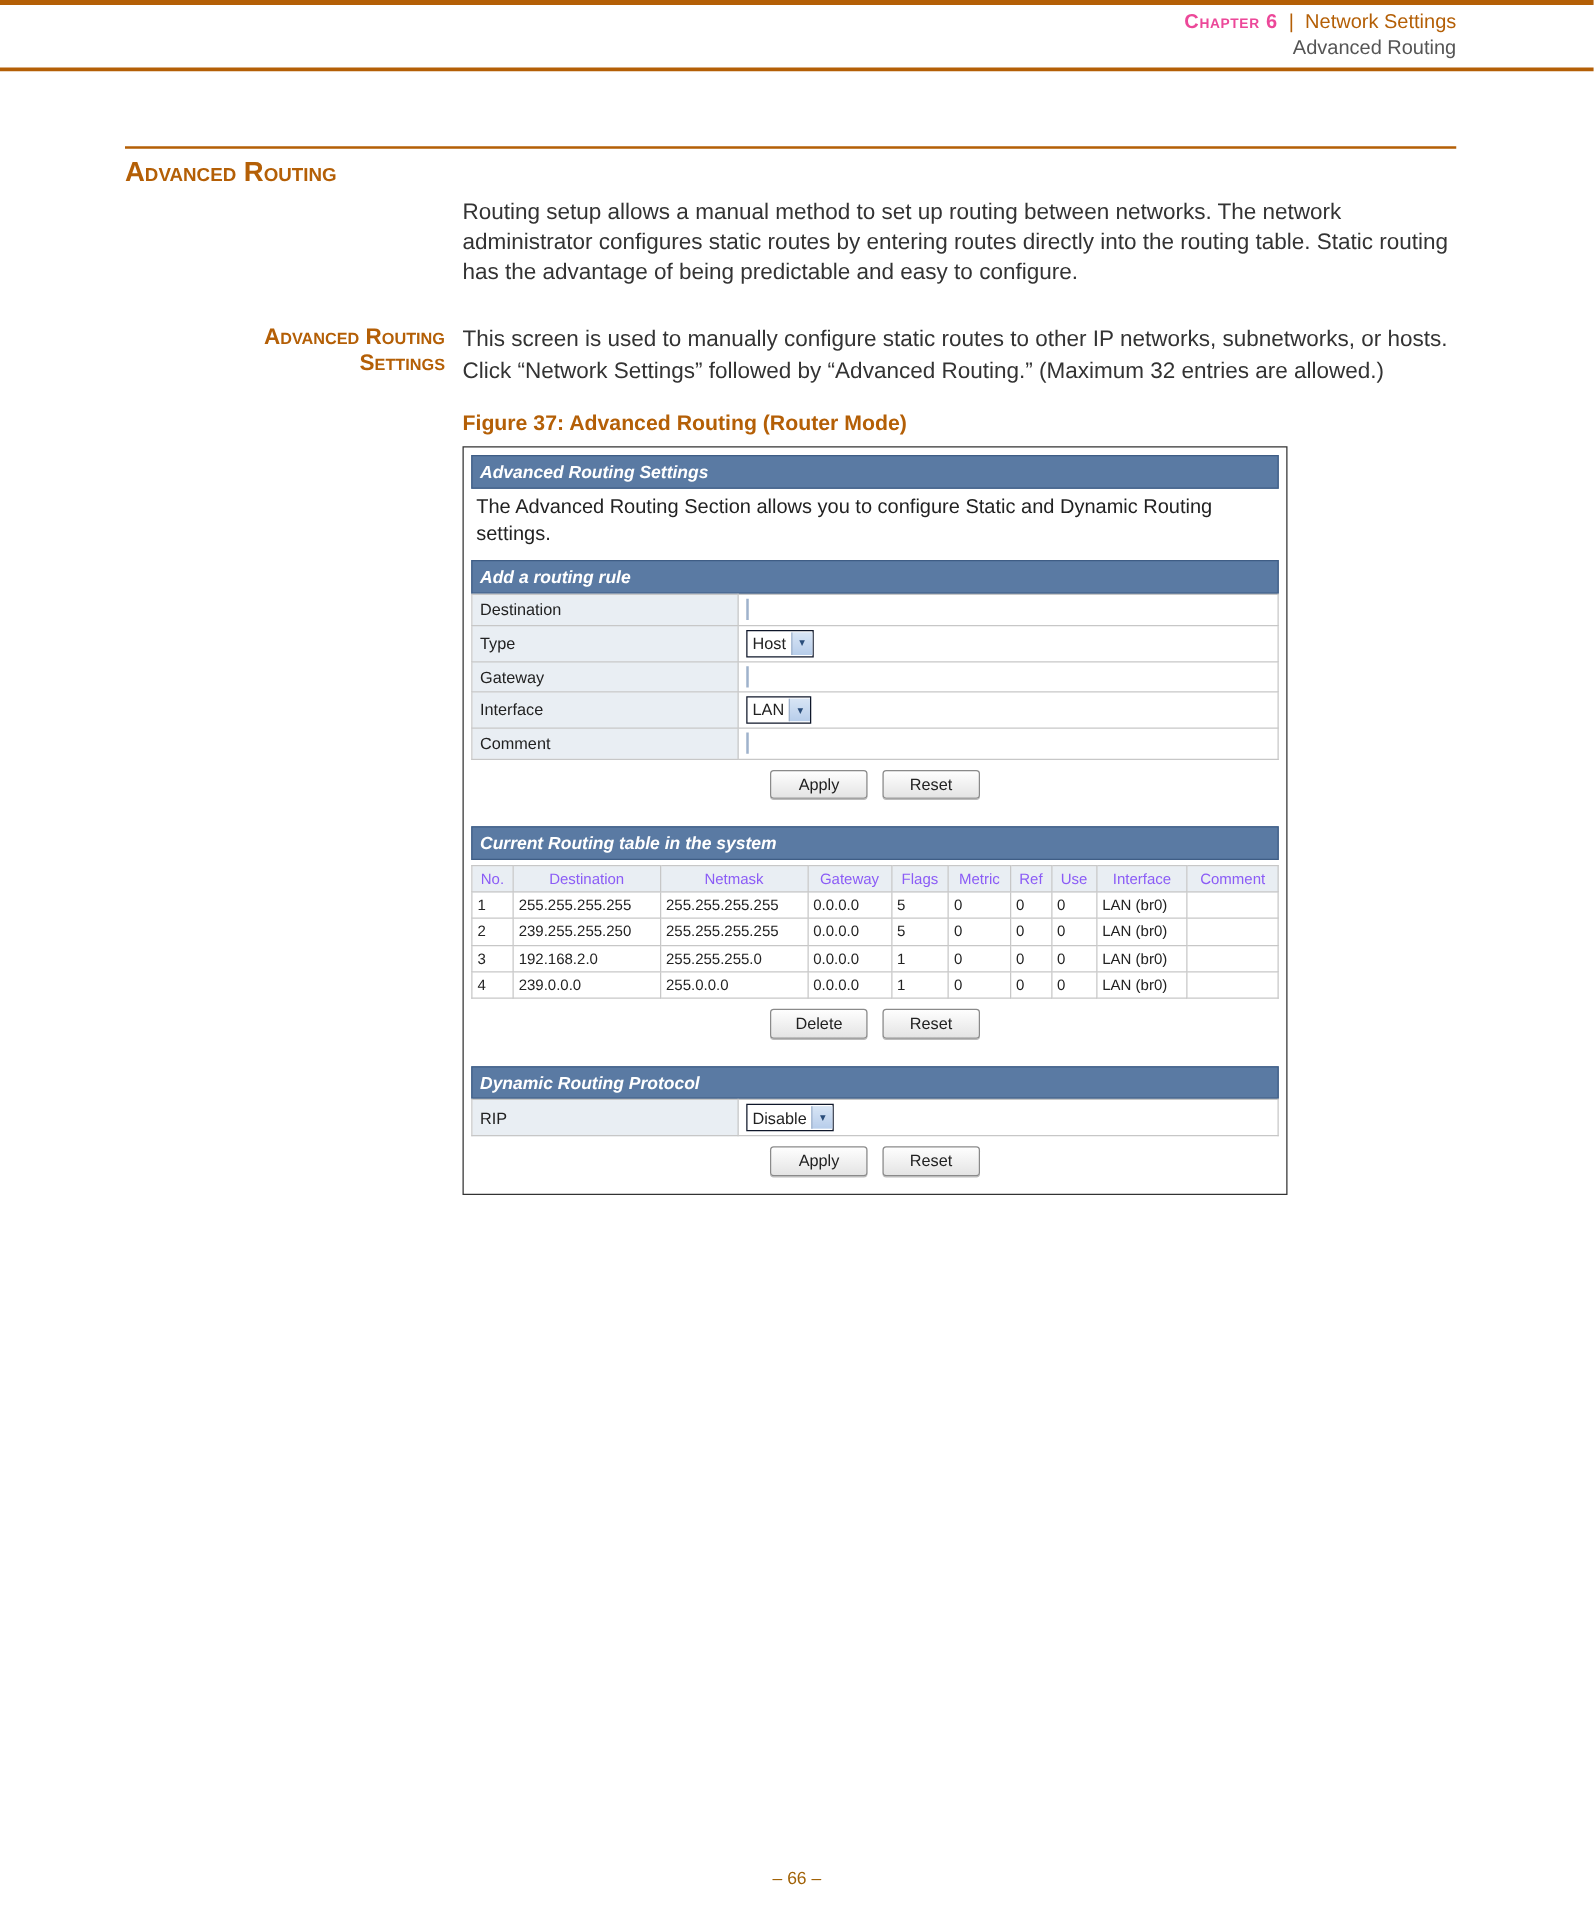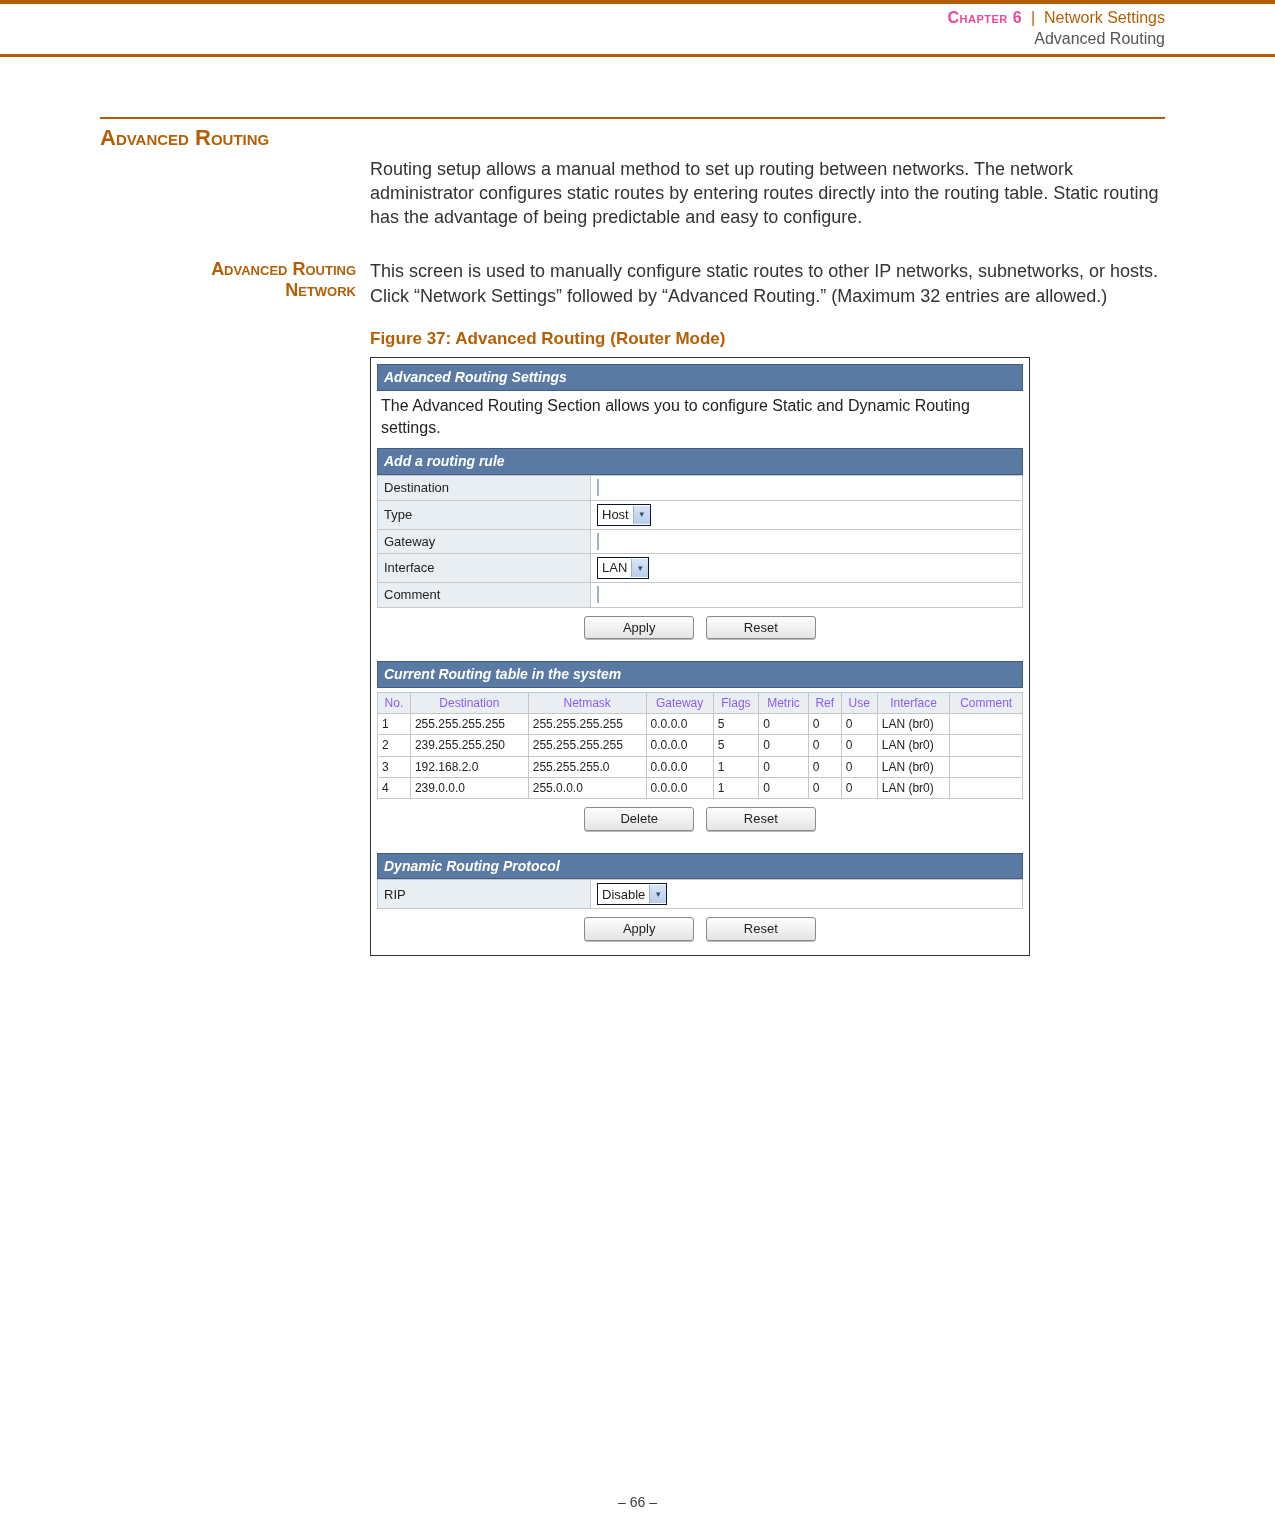--- a/index.html
+++ b/index.html
@@ -141,21 +141,21 @@
     font-size: 9px;
     color: #2a4d7a;
   }
   .btn-row {
     text-align: center;
     padding: 8px 0 4px 0;
   }
   .xp-btn {
     display: inline-block;
     min-width: 56px;
-    padding: 2px 26px;
+    padding: 2px 10px;
     margin: 0 4px;
     border: 1px solid #8a8a8a;
     border-radius: 3px;
     background: linear-gradient(#fefefe, #e4e4e4);
     font-size: 13px;
     text-align: center;
     box-shadow: 0 1px 0 #bbb;
   }
   table.routes {
     border-collapse: collapse;
@@ -176,21 +176,21 @@
     text-align: center;
   }
   .spacer { height: 18px; }
   .page-footer {
     position: absolute;
     bottom: 22px;
     left: 0;
     width: 100%;
     text-align: center;
     font-size: 14px;
-    color: #404040;
+    color: #a16207;
   }
 </style>
 </head>
 <body>
 
 <div class="page">
   <div class="top-stripe"></div>
 
   <div class="header-band">
     <span class="chapter">Chapter 6</span>
@@ -207,21 +207,21 @@
       <div class="left-col"></div>
       <div class="right-col">
         <span>Routing setup allows a manual method to set up routing between networks. The network administrator configures static routes by entering routes directly into the routing table. Static routing has the advantage of being predictable and easy to configure.</span>
       </div>
     </div>
 
     <div class="two-col">
       <div class="left-col">
         <div class="side-title" style="font-size:18px;">
           <span>Advanced Routing</span><br>
-          <span>Network</span>
+          <span>Settings</span>
         </div>
       </div>
       <div class="right-col">
         <div>This screen is used to manually configure static routes to other IP networks, subnetworks, or hosts. Click “Network Settings” followed by “Advanced Routing.” (Maximum 32 entries are allowed.)</div>
 
         <div class="fig-caption">Figure 37:  Advanced Routing (Router Mode)</div>
 
         <div class="figure-frame">
 
           <div class="panel-title">Advanced Routing Settings</div>

